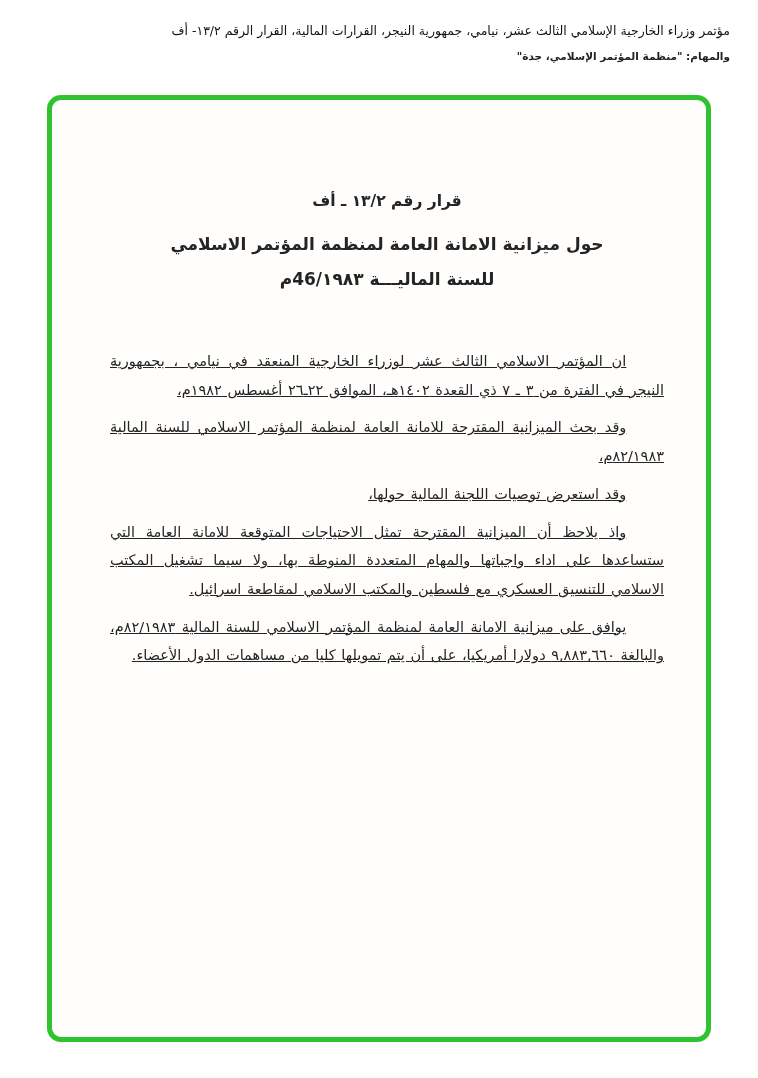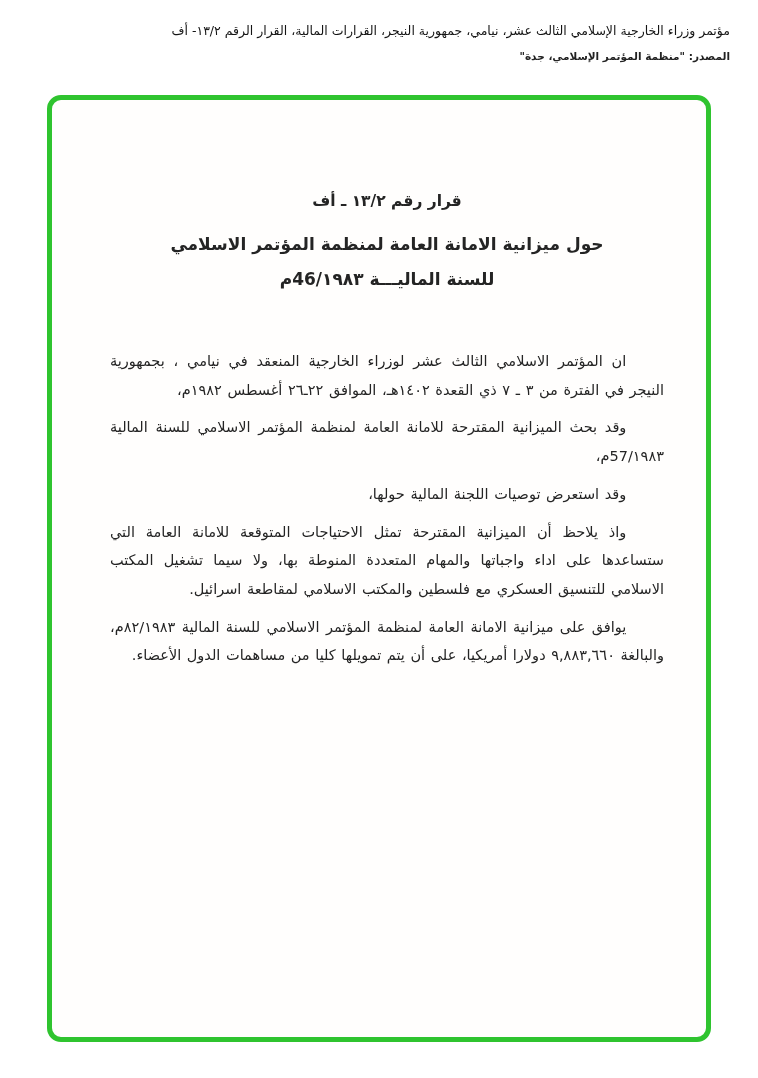--- a/index.html
+++ b/index.html
@@ -74,47 +74,48 @@
     font-weight:bold;
   }
   .doc-body p{
     font-size:14.5px;
     line-height:1.98;
     text-align:justify;
     text-align-last:right;
     text-indent:2.6em;
     margin-bottom:9px;
     word-spacing:1px;
+    text-decoration:underline;
   }
   .doc-body p.short{
     text-align:left;
   }
 </style>
 </head>
 <body>
 
 <div class="header">
   <div class="header-line1">مؤتمر وزراء الخارجية الإسلامي الثالث عشر، نيامي، جمهورية النيجر، القرارات المالية، القرار الرقم ١٣/٢- أف</div>
   <div class="header-line2">
-    <span>المصدر:</span>
+    <span>والمهام:</span>
     <span>"منظمة المؤتمر الإسلامي، جدة"</span>
   </div>
 </div>
 
 <div class="scan-frame">
   <div class="doc">
 
     <div class="doc-title">
       <div class="t1">قرار رقم ١٣/٢ ـ أف</div>
       <div class="t2">حول ميزانية الامانة العامة لمنظمة المؤتمر الاسلامي</div>
       <div class="t3">للسنة الماليـــة 46/١٩٨٣م</div>
     </div>
 
     <div class="doc-body">
       <p>ان المؤتمر الاسلامي الثالث عشر لوزراء الخارجية المنعقد في نيامي ، بجمهورية النيجر في الفترة من ٣ ـ ٧ ذي القعدة ١٤٠٢هـ، الموافق ٢٢ـ٢٦ أغسطس ١٩٨٢م،</p>
-      <p>وقد بحث الميزانية المقترحة للامانة العامة لمنظمة المؤتمر الاسلامي للسنة المالية 57/١٩٨٣م،</p>
+      <p>وقد بحث الميزانية المقترحة للامانة العامة لمنظمة المؤتمر الاسلامي للسنة المالية ٨٢/١٩٨٣م،</p>
       <p class="short">وقد استعرض توصيات اللجنة المالية حولها،</p>
       <p>واذ يلاحظ أن الميزانية المقترحة تمثل الاحتياجات المتوقعة للامانة العامة التي ستساعدها على اداء واجباتها والمهام المتعددة المنوطة بها، ولا سيما تشغيل المكتب الاسلامي للتنسيق العسكري مع فلسطين والمكتب الاسلامي لمقاطعة اسرائيل.</p>
       <p>يوافق على ميزانية الامانة العامة لمنظمة المؤتمر الاسلامي للسنة المالية ٨٢/١٩٨٣م، والبالغة ٩,٨٨٣,٦٦٠ دولارا أمريكيا، على أن يتم تمويلها كليا من مساهمات الدول الأعضاء.</p>
     </div>
 
   </div>
 </div>
 
 </body></html>

